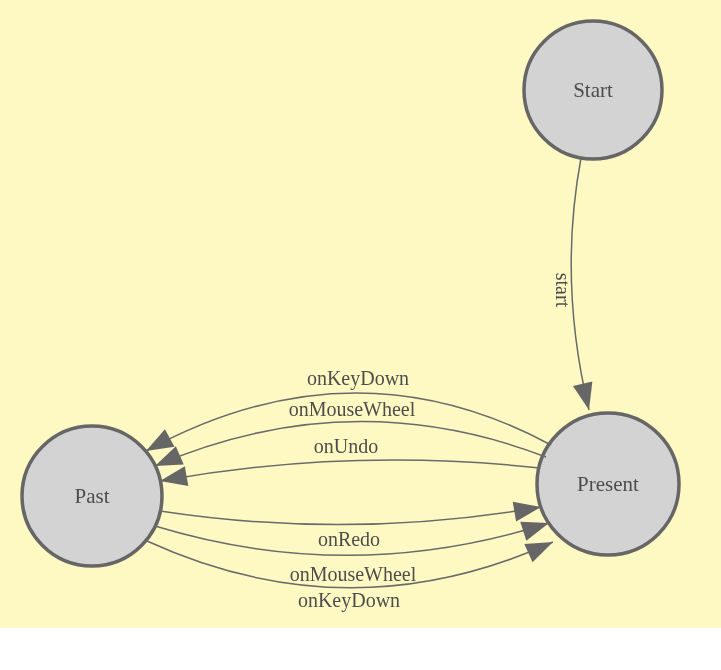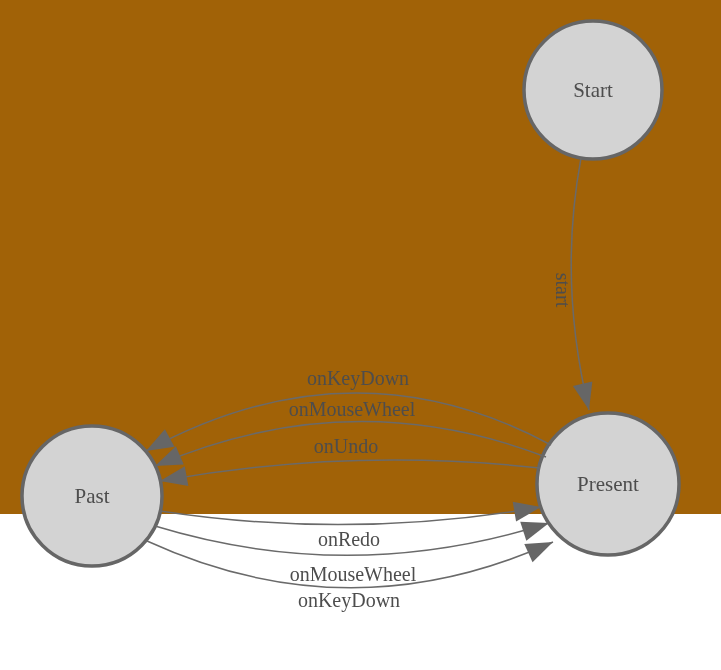--- a/index.html
+++ b/index.html
@@ -7,22 +7,22 @@
     padding: 0;
     background: #ffffff;
     width: 721px;
     height: 670px;
     overflow: hidden;
     font-family: "Liberation Serif", "DejaVu Serif", serif;
   }
   .diagram-wrap {
     position: relative;
     width: 721px;
-    height: 514px;
-    background: #a16207;
+    height: 628px;
+    background: #fef9c3;
   }
   svg { display: block; }
   .node-circle {
     cursor: pointer;
   }
   .node-label {
     font-family: "Liberation Serif", "DejaVu Serif", serif;
     font-size: 21px;
     pointer-events: none;
   }

